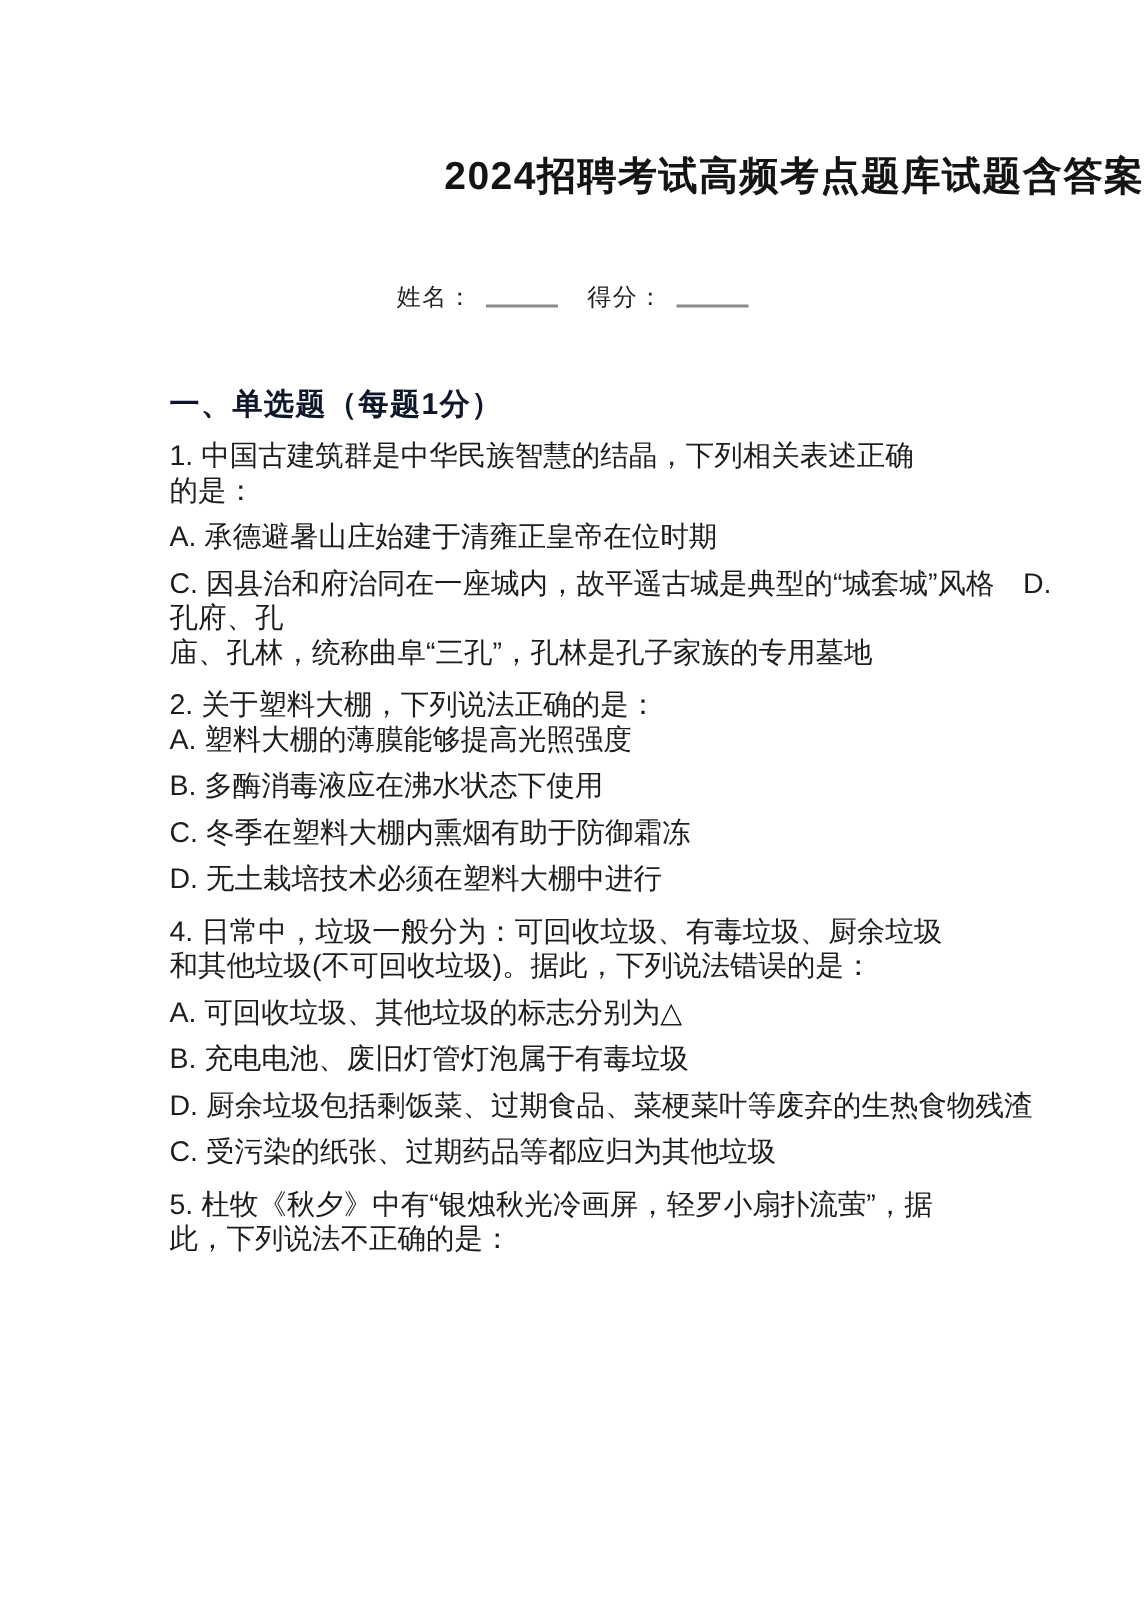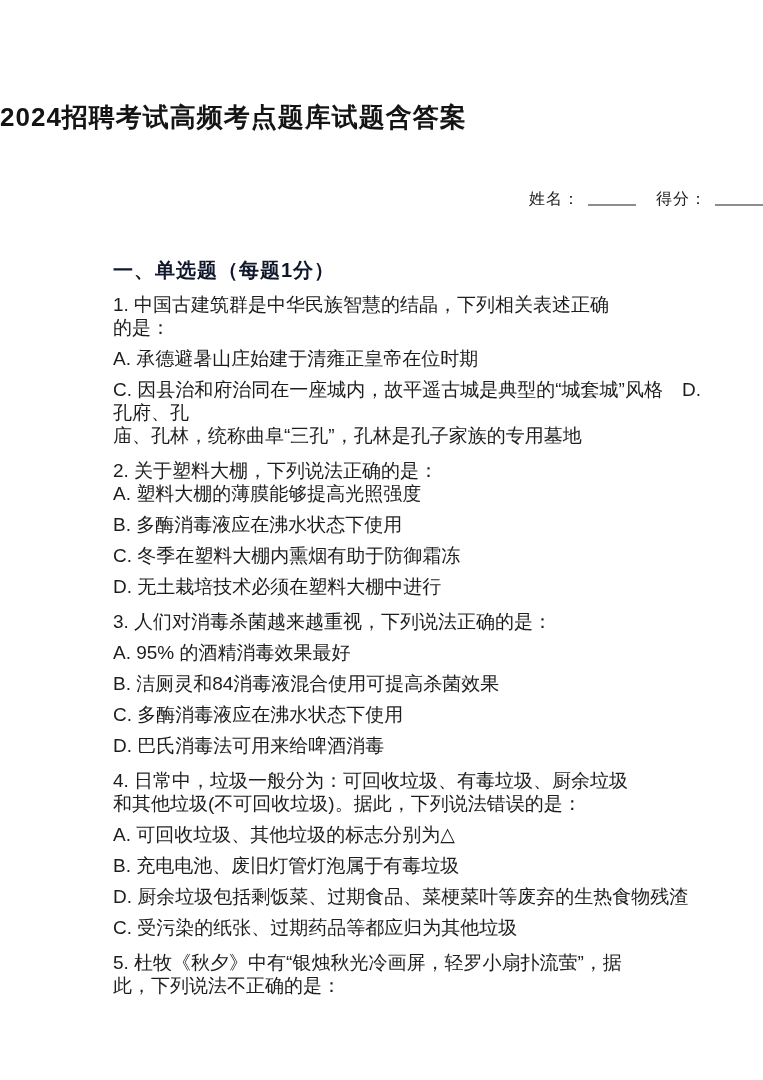--- a/index.html
+++ b/index.html
@@ -9,30 +9,30 @@
     width: 763px;
     height: 1080px;
     margin: 0 auto;
     background: #ffffff;
     overflow: hidden;
     font-family: "Liberation Sans", "DejaVu Sans", sans-serif;
     color: #1d1d1d;
   }
   .title {
     padding-top: 101px;
-    text-align: left;
+    text-align: right;
     font-size: 26px;
     line-height: 32px;
     font-weight: bold;
     letter-spacing: 1px;
     color: #141414;
   }
   .name-row {
     margin-top: 55px;
-    text-align: right;
+    text-align: center;
     font-size: 16px;
     line-height: 22px;
     color: #222222;
   }
   .name-row .label { letter-spacing: 1px; }
   .name-row .score-label { margin-left: 20px; }
   .blank {
     display: inline-block;
     width: 48px;
     height: 14px;
@@ -83,27 +83,20 @@
 庙、孔林，统称曲阜“三孔”，孔林是孔子家族的专用墓地</p>
       </div>
       <div class="question">
         <p class="stem">2. 关于塑料大棚，下列说法正确的是：
 A. 塑料大棚的薄膜能够提高光照强度</p>
         <p class="option">B. 多酶消毒液应在沸水状态下使用</p>
         <p class="option">C. 冬季在塑料大棚内熏烟有助于防御霜冻</p>
         <p class="option">D. 无土栽培技术必须在塑料大棚中进行</p>
       </div>
       <div class="question">
-        <p class="stem">3. 人们对消毒杀菌越来越重视，下列说法正确的是：</p>
-        <p class="option">A. 95% 的酒精消毒效果最好</p>
-        <p class="option">B. 洁厕灵和84消毒液混合使用可提高杀菌效果</p>
-        <p class="option">C. 多酶消毒液应在沸水状态下使用</p>
-        <p class="option">D. 巴氏消毒法可用来给啤酒消毒</p>
-      </div>
-      <div class="question">
         <p class="stem">4. 日常中，垃圾一般分为：可回收垃圾、有毒垃圾、厨余垃圾
 和其他垃圾(不可回收垃圾)。据此，下列说法错误的是：</p>
         <p class="option">A. 可回收垃圾、其他垃圾的标志分别为△</p>
         <p class="option">B. 充电电池、废旧灯管灯泡属于有毒垃圾</p>
         <p class="option">D. 厨余垃圾包括剩饭菜、过期食品、菜梗菜叶等废弃的生热食物残渣</p>
         <p class="option">C. 受污染的纸张、过期药品等都应归为其他垃圾</p>
       </div>
       <div class="question">
         <p class="stem">5. 杜牧《秋夕》中有“银烛秋光冷画屏，轻罗小扇扑流萤”，据
 此，下列说法不正确的是：</p>

